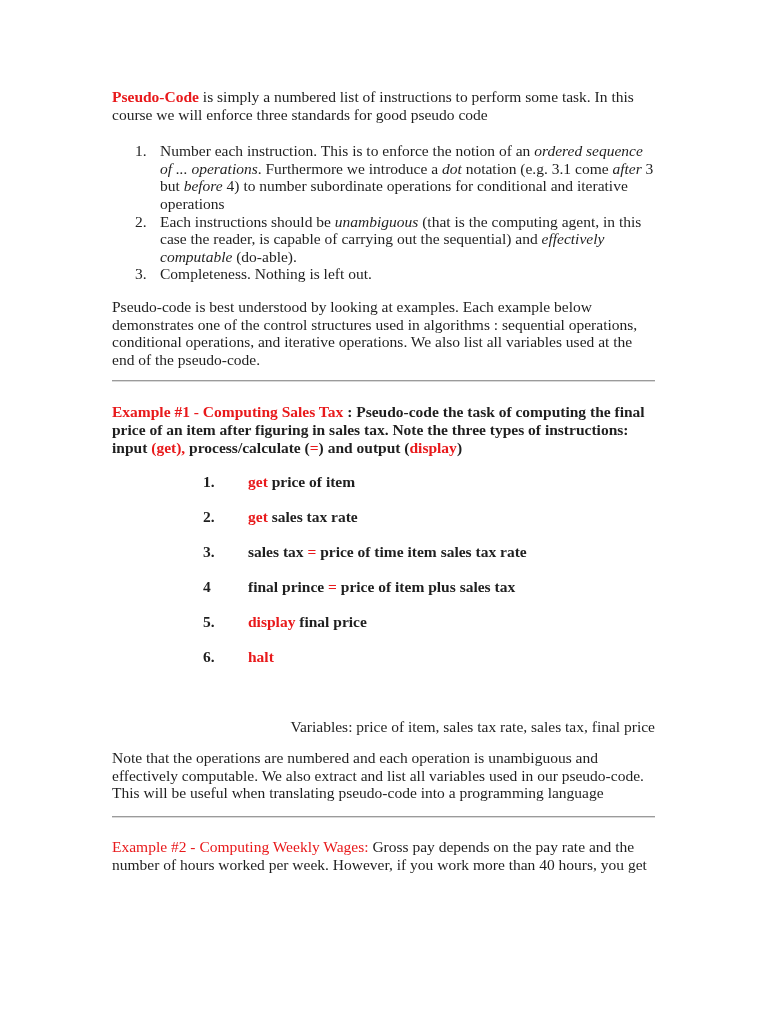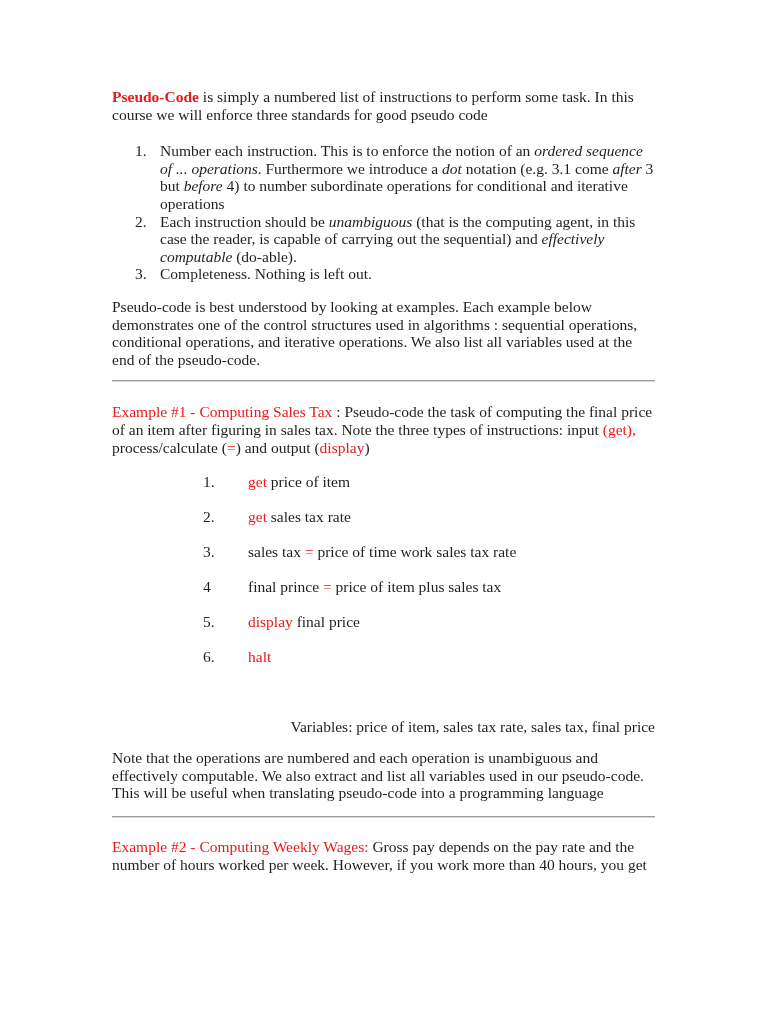--- a/index.html
+++ b/index.html
@@ -45,27 +45,28 @@
 
   hr.divider {
     border: none;
     border-top: 1px solid #9b9b9b;
     border-bottom: 1px solid #d9d9d9;
     height: 0;
     margin: 12px 0 0 0;
   }
   hr.divider2 { margin-top: 14px; }
 
-  .ex1-intro { margin-top: 21px; }
+  .ex1-intro { margin-top: 21px; font-weight: bold; }
 
   .pseudo-steps { margin-top: 17px; }
   .pseudo-step {
     position: relative;
     margin: 0 0 17.4px 91px;
     white-space: nowrap;
+    font-weight: bold;
   }
   .pseudo-step .num {
     display: inline-block;
     width: 45px;
   }
 
   .variables-line {
     margin: 52px 0 0 91px;
     text-align: right;
   }
@@ -85,21 +86,21 @@
 
   <p class="intro"><span class="seg-bold-red">Pseudo-Code</span><span> is simply a numbered list of instructions to perform some task. In this course we will enforce three standards for good pseudo code</span></p>
 
   <ol class="standards">
     <li>
       <span class="num">1.</span>
       <span><span>Number each instruction. This is to enforce the notion of an </span><span class="seg-italic">ordered sequence of ... operations</span><span>. Furthermore we introduce a </span><span class="seg-italic">dot</span><span> notation (e.g. 3.1 come </span><span class="seg-italic">after</span><span> 3 but </span><span class="seg-italic">before</span><span> 4) to number subordinate operations for conditional and iterative operations</span></span>
     </li>
     <li>
       <span class="num">2.</span>
-      <span><span>Each instruction should be </span><span class="seg-italic">unambiguous</span><span> (that is the computing agent, in this case the reader, is capable of carrying out the sequential) and </span><span class="seg-italic">effectively computable</span><span> (do-able).</span></span>
+      <span><span>Each instructions should be </span><span class="seg-italic">unambiguous</span><span> (that is the computing agent, in this case the reader, is capable of carrying out the sequential) and </span><span class="seg-italic">effectively computable</span><span> (do-able).</span></span>
     </li>
     <li>
       <span class="num">3.</span>
       <span><span>Completeness. Nothing is left out.</span></span>
     </li>
   </ol>
 
   <p class="examples-para">Pseudo-code is best understood by looking at examples. Each example below demonstrates one of the control structures used in algorithms : sequential operations, conditional operations, and iterative operations. We also list all variables used at the end of the pseudo-code.</p>
 
   <hr class="divider">
@@ -107,21 +108,21 @@
   <p class="ex1-intro"><span class="seg-red">Example #1 - Computing Sales Tax</span><span> : Pseudo-code the task of computing the final price of an item after figuring in sales tax. Note the three types of instructions: input </span><span class="seg-red">(get),</span><span> process/calculate (</span><span class="seg-red">=</span><span>) and output (</span><span class="seg-red">display</span><span>)</span></p>
 
   <div class="pseudo-steps">
     <div class="pseudo-step">
       <span class="num">1.</span><span><span class="seg-red">get</span><span> price of item</span></span>
     </div>
     <div class="pseudo-step">
       <span class="num">2.</span><span><span class="seg-red">get</span><span> sales tax rate</span></span>
     </div>
     <div class="pseudo-step">
-      <span class="num">3.</span><span><span>sales tax </span><span class="seg-red">=</span><span> price of time work sales tax rate</span></span>
+      <span class="num">3.</span><span><span>sales tax </span><span class="seg-red">=</span><span> price of time item sales tax rate</span></span>
     </div>
     <div class="pseudo-step">
       <span class="num">4</span><span><span>final prince </span><span class="seg-red">=</span><span> price of item plus sales tax</span></span>
     </div>
     <div class="pseudo-step">
       <span class="num">5.</span><span><span class="seg-red">display</span><span> final price</span></span>
     </div>
     <div class="pseudo-step">
       <span class="num">6.</span><span><span class="seg-red">halt</span></span>
     </div>

